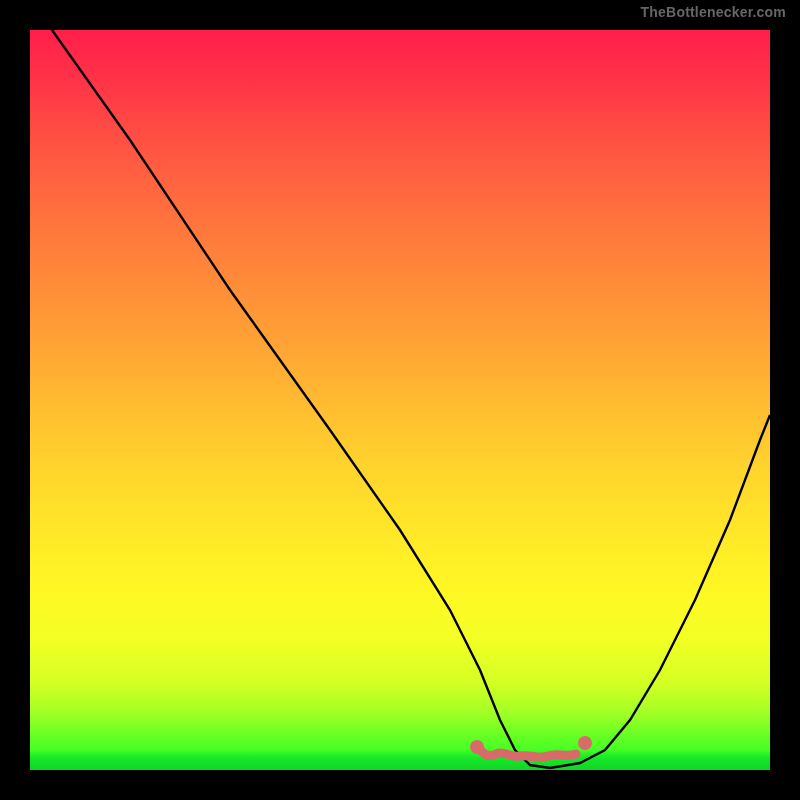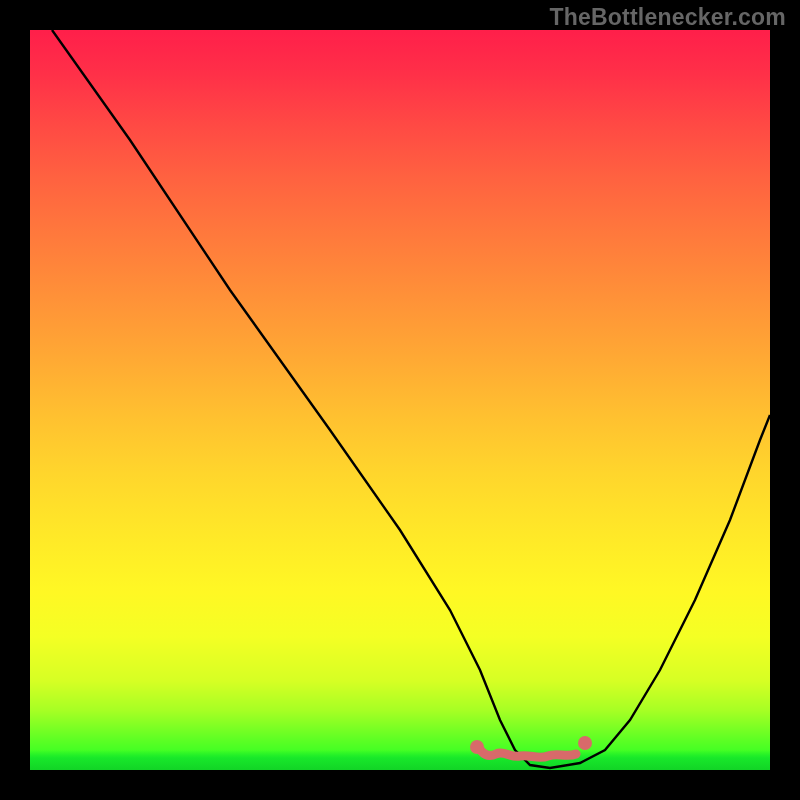--- a/index.html
+++ b/index.html
@@ -1,17 +1,17 @@
 <!DOCTYPE html>
 <html><head>
 <meta charset="utf-8">
 <style>
   html,body{margin:0;padding:0;width:800px;height:800px;background:#000;overflow:hidden}
   .stage{position:relative;width:800px;height:800px}
-  .watermark{position:absolute;top:4px;right:14px;font-family:Arial,Helvetica,sans-serif;font-size:23px;font-weight:600;color:#666;letter-spacing:.2px}
+  .watermark{position:absolute;top:4px;right:14px;font-family:Arial,Helvetica,sans-serif;font-size:14px;font-weight:600;color:#666;letter-spacing:.2px}
   .plot{position:absolute;left:30px;top:30px;width:740px;height:740px;overflow:hidden}
   .grad{position:absolute;inset:0;background:linear-gradient(to bottom,
     #ff1f4a 0%,
     #ff3048 6%,
     #ff4a44 13%,
     #ff6240 20%,
     #ff7a3c 28%,
     #ff9138 36%,
     #ffa834 44%,
     #ffc030 52%,

